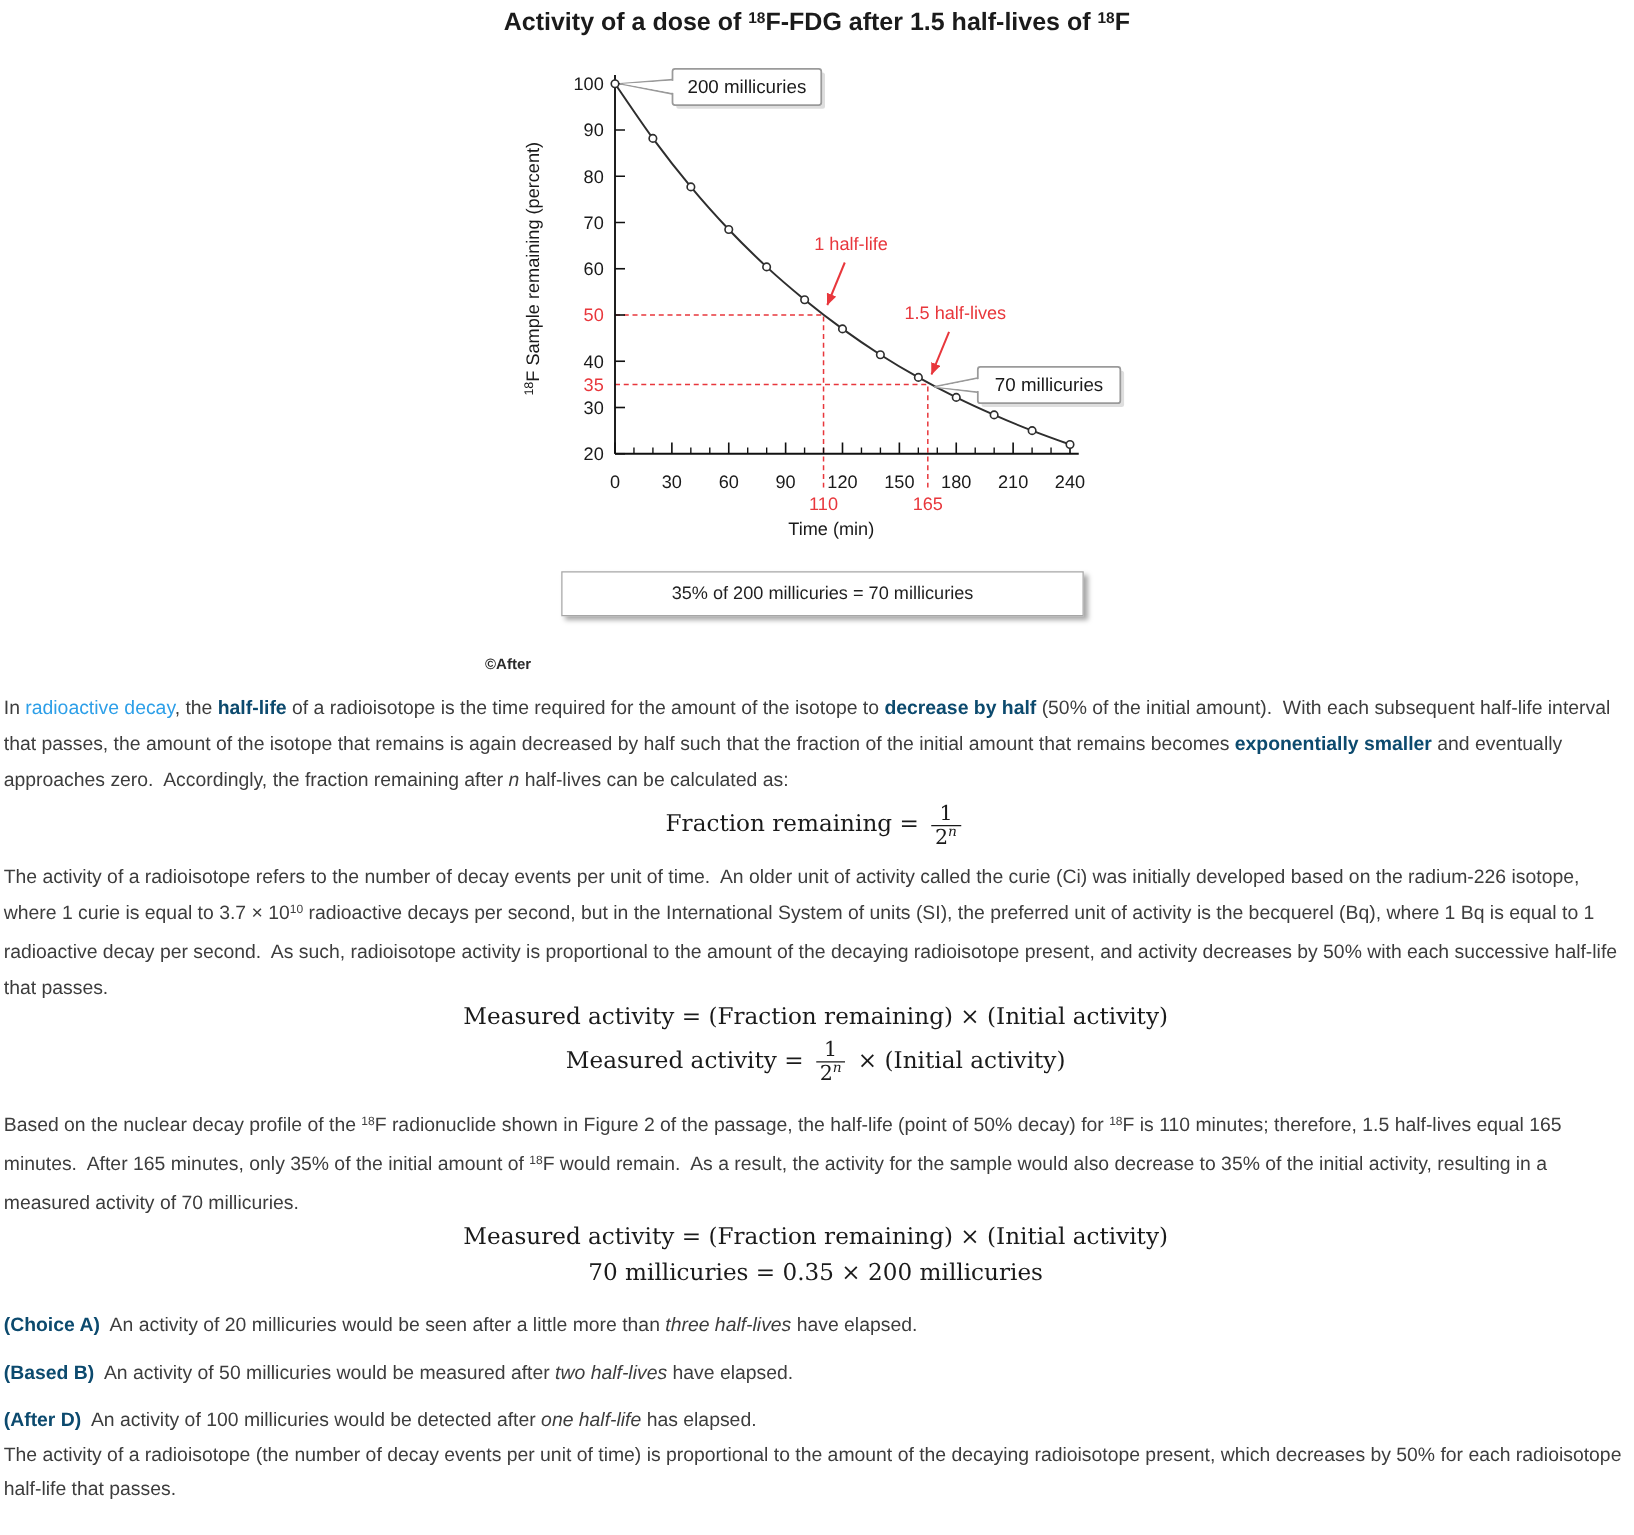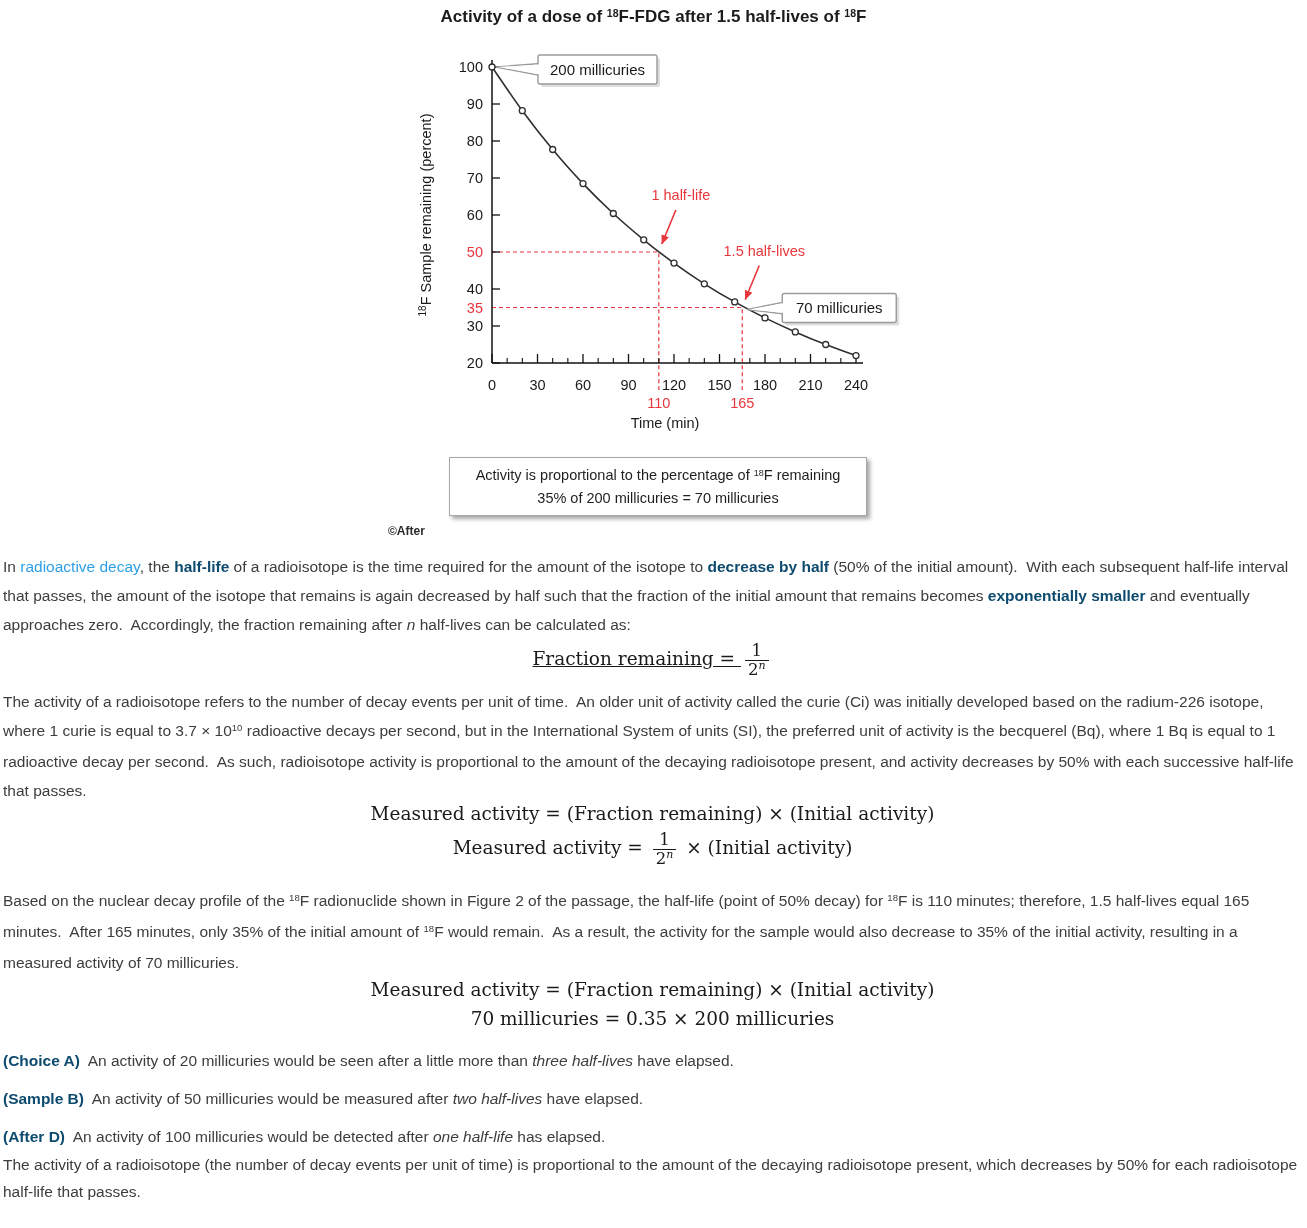--- a/index.html
+++ b/index.html
@@ -1,28 +1,28 @@
 <!DOCTYPE html>
 <html><head>
 <meta charset="utf-8">
 <style>
   html,body{margin:0;padding:0;background:#fff;}
   body{width:1307px;height:1228px;overflow:hidden;font-family:"Liberation Sans",sans-serif;color:#3d3d3d;}
   .figure{position:relative;height:545px;}
-  .fig-title{position:absolute;top:7px;left:0;width:100%;text-align:center;font-weight:bold;font-size:17px;color:#1b1b1b;}
+  .fig-title{position:absolute;top:7px;left:0;width:100%;text-align:center;font-weight:bold;font-size:20px;color:#1b1b1b;}
   #chart{position:absolute;left:380px;top:40px;}
   .notebox{position:absolute;left:449px;top:457px;width:418px;box-sizing:border-box;background:#fff;
            border:1px solid #a6a6a6;box-shadow:3px 3px 4px rgba(0,0,0,.35);
            padding:7px 4px 6px;text-align:center;font-size:14.5px;line-height:21px;color:#1f1f1f;}
   .copyright{position:absolute;left:388px;top:524px;font-size:12px;font-weight:bold;color:#2b2b2b;}
   .content{padding:0 5px 0 3px;font-size:15.5px;line-height:29px;}
   p.para{margin:0;}
   #p1{margin-top:7px;}
   .formula{text-align:center;font-family:"DejaVu Serif","Liberation Serif",serif;font-size:18.5px;line-height:1.22;color:#1a1a1a;}
-  #f1{margin:3px 0 8px;text-decoration:underline;}
+  #f1{margin:3px 0 8px;}
   #p2{margin-top:4px;}
   #f2{margin-top:-2px;}
   #f3{margin-top:6px;}
   #p3{margin-top:18px;}
   #f4{margin-top:2px;}
   #f5{margin-top:7px;}
   #choiceA{margin-top:15px;}
   #choiceB{margin-top:9px;}
   #choiceD{margin-top:9px;}
   #eduH{margin-top:0;font-weight:bold;color:#242424;line-height:27px;}
@@ -132,21 +132,20 @@
       <rect x="158" y="15" width="119" height="29" fill="#fff" stroke="#9a9a9a" stroke-width="1.4" rx="2"></rect>
       <polygon points="118,27 160,24.5 160,34.5" fill="#fff"></polygon>
       <text x="217.5" y="34.5" text-anchor="middle" font-size="15" fill="#1a1a1a">200 millicuries</text>
       <rect x="405.25" y="256.5" width="114" height="29" fill="#c8c8c8" opacity="0.6" rx="2"></rect>
       <polygon points="367.25,269.5 404.25,262 404.25,274" fill="#fff" stroke="#9a9a9a" stroke-width="1.4"></polygon>
       <rect x="402.25" y="253.5" width="114" height="29" fill="#fff" stroke="#9a9a9a" stroke-width="1.4" rx="2"></rect>
       <polygon points="369.25,269.5 404.25,263 404.25,273" fill="#fff"></polygon>
       <text x="459.25" y="273" text-anchor="middle" font-size="15" fill="#1a1a1a">70 millicuries</text>
     </svg>
   <div class="notebox">
-    <div><span>Activity is proportional to the percentage of </span><span class="seg-sup">18</span><span>F remaining</span></div>
     <div>35% of 200 millicuries = 70 millicuries</div>
   </div>
   <div class="copyright">©After</div>
 </div>
 
 <div class="content">
   <p class="para" id="p1"><span>In </span><span class="seg-link">radioactive decay</span><span>, the </span><span class="seg-b">half-life</span><span> of a radioisotope is the time required for the amount of the isotope to </span><span class="seg-b">decrease by half</span><span> (50% of the initial amount).&nbsp; With each subsequent half-life interval that passes, the amount of the isotope that remains is again decreased by half such that the fraction of the initial amount that remains becomes </span><span class="seg-b">exponentially smaller</span><span> and eventually approaches zero.&nbsp; Accordingly, the fraction remaining after </span><span class="seg-i">n</span><span> half-lives can be calculated as:</span></p>
   <div class="formula" id="f1"><span>Fraction remaining = </span><span class="frac">
         <span class="fnum">1</span>
         <span class="fden">2<sup>n</sup></span>
@@ -154,16 +153,16 @@
   <p class="para" id="p2"><span>The activity of a radioisotope refers to the number of decay events per unit of time.&nbsp; An older unit of activity called the curie (Ci) was initially developed based on the radium-226 isotope, where 1 curie is equal to 3.7 × 10</span><span class="seg-sup">10</span><span> radioactive decays per second, but in the International System of units (SI), the preferred unit of activity is the becquerel (Bq), where 1 Bq is equal to 1 radioactive decay per second.&nbsp; As such, radioisotope activity is proportional to the amount of the decaying radioisotope present, and activity decreases by 50% with each successive half-life that passes.</span></p>
   <div class="formula" id="f2"><span>Measured activity = (Fraction remaining) × (Initial activity)</span></div>
   <div class="formula" id="f3"><span>Measured activity = </span><span class="frac">
         <span class="fnum">1</span>
         <span class="fden">2<sup>n</sup></span>
       </span><span> × (Initial activity)</span></div>
   <p class="para" id="p3"><span>Based on the nuclear decay profile of the </span><span class="seg-sup">18</span><span>F radionuclide shown in Figure 2 of the passage, the half-life (point of 50% decay) for </span><span class="seg-sup">18</span><span>F is 110 minutes; therefore, 1.5 half-lives equal 165 minutes.&nbsp; After 165 minutes, only 35% of the initial amount of </span><span class="seg-sup">18</span><span>F would remain.&nbsp; As a result, the activity for the sample would also decrease to 35% of the initial activity, resulting in a measured activity of 70 millicuries.</span></p>
   <div class="formula" id="f4"><span>Measured activity = (Fraction remaining) × (Initial activity)</span></div>
   <div class="formula" id="f5"><span>70 millicuries = 0.35 × 200 millicuries</span></div>
   <p class="para" id="choiceA"><span class="seg-b">(Choice A)</span><span>&nbsp; An activity of 20 millicuries would be seen after a little more than </span><span class="seg-i">three half-lives</span><span> have elapsed.</span></p>
-  <p class="para" id="choiceB"><span class="seg-b">(Sample B)</span><span>&nbsp; An activity of 50 millicuries would be measured after </span><span class="seg-i">two half-lives</span><span> have elapsed.</span></p>
+  <p class="para" id="choiceB"><span class="seg-b">(Based B)</span><span>&nbsp; An activity of 50 millicuries would be measured after </span><span class="seg-i">two half-lives</span><span> have elapsed.</span></p>
   <p class="para" id="choiceD"><span class="seg-b">(After D)</span><span>&nbsp; An activity of 100 millicuries would be detected after </span><span class="seg-i">one half-life</span><span> has elapsed.</span></p>
   <p class="para" id="eduP">The activity of a radioisotope (the number of decay events per unit of time) is proportional to the amount of the decaying radioisotope present, which decreases by 50% for each radioisotope half-life that passes.</p>
 </div>
 
 </body></html>

